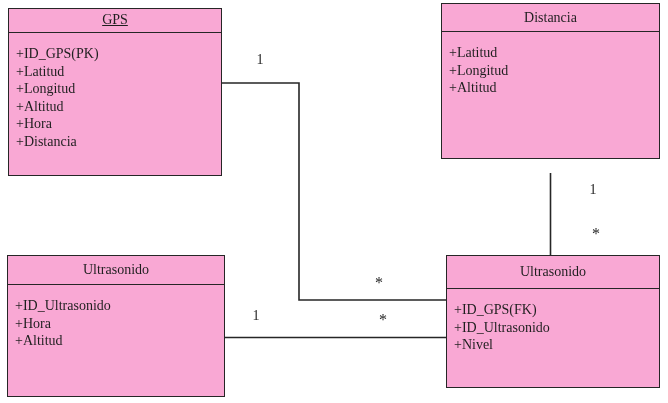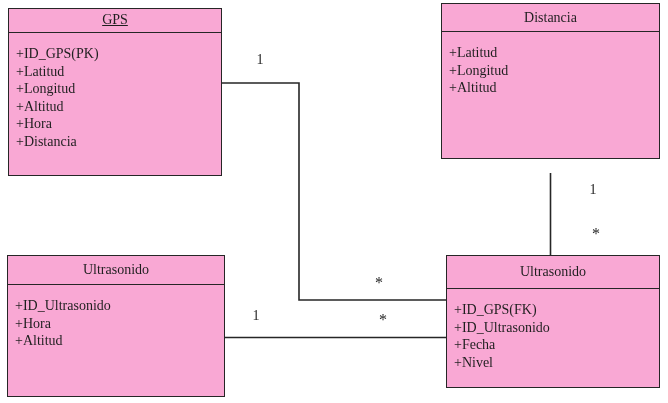--- a/index.html
+++ b/index.html
@@ -100,21 +100,20 @@
       <div class="attr">+Hora</div>
       <div class="attr">+Altitud</div>
     </div>
   </div>
 
   <div class="entity e-ultra-right">
     <div class="title"><span>Ultrasonido</span></div>
     <div class="attrs">
       <div class="attr">+ID_GPS(FK)</div>
       <div class="attr">+ID_Ultrasonido</div>
-      <div class="attr">+Fecha</div>
       <div class="attr">+Nivel</div>
     </div>
   </div>
 
   <div class="mult" style="left:260px; top:60px;">1</div>
   <div class="mult star" style="left:379px; top:283px;">*</div>
 
   <div class="mult" style="left:256px; top:316px;">1</div>
   <div class="mult star" style="left:383px; top:320px;">*</div>
 

